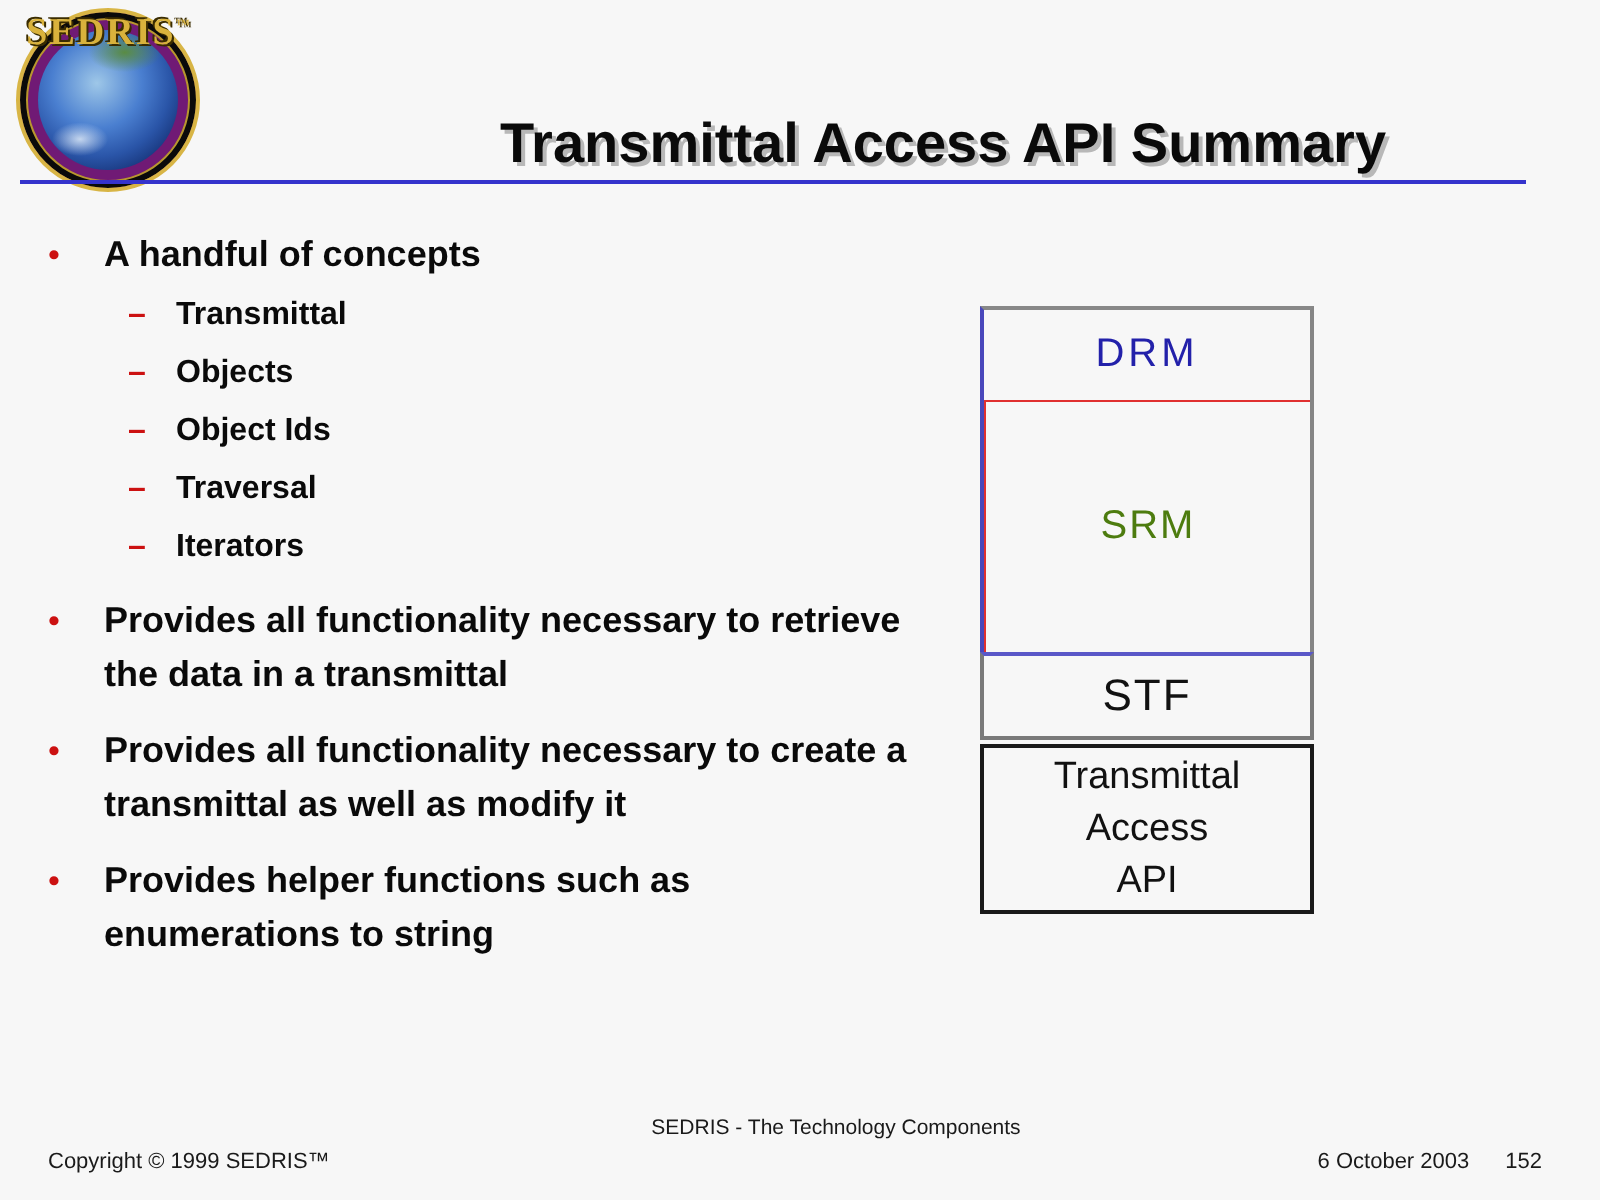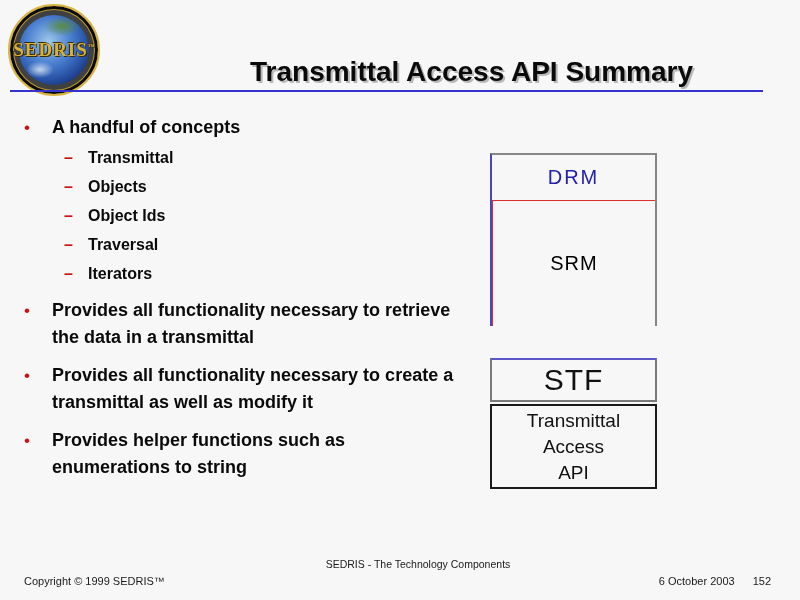--- a/index.html
+++ b/index.html
@@ -4,23 +4,23 @@
 <style>
   html,body{margin:0;padding:0;}
   body{font-family:"Liberation Sans",sans-serif;background:#e8e8e8;}
   .slide{
     position:relative;width:800px;height:600px;background:#f7f7f7;
     overflow:hidden;margin:0 auto;
   }
   
   .logo{
     position:absolute;left:8px;top:4px;width:88px;height:88px;border-radius:50%;
-    background:#404040;border:2px solid #d8b545;
+    background:#701a75;border:2px solid #d8b545;
     box-shadow:inset 0 0 0 3px #0a0a0a, inset 0 0 0 4px #b8962e;
-    display:flex;align-items:center;justify-content:center;
+    display:flex;align-items:flex-start;justify-content:center;
   }
   .logo-earth{
     position:absolute;left:9px;top:9px;width:70px;height:70px;border-radius:50%;
     background:
       radial-gradient(ellipse 26px 14px at 62% 16%, rgba(90,140,60,.95) 0%, rgba(90,140,60,0) 70%),
       radial-gradient(ellipse 20px 12px at 30% 78%, rgba(230,240,250,.8) 0%, rgba(230,240,250,0) 70%),
       radial-gradient(circle at 42% 38%, #9ec7e8 0%, #4a7fd0 38%, #2a55a8 62%, #122c6e 85%, #0a1840 100%);
   }
   .logo-text{
     position:relative;z-index:2;font-family:"Liberation Serif",serif;font-weight:bold;
@@ -54,27 +54,27 @@
   }
   .drm-band{height:45px;display:flex;align-items:center;justify-content:center;
     color:#2321aa;font-size:20px;letter-spacing:2px;}
   .split-row{flex:1;display:flex;}
   .edcs-cell{
     box-sizing:border-box;width:87px;border-top:2px solid #1c7a1c;border-right:2px solid #1c7a1c;
     display:flex;align-items:center;justify-content:center;color:#1c7a1c;font-size:20px;letter-spacing:1px;
   }
   .srm-cell{
     box-sizing:border-box;flex:1;border-top:1px solid #e03030;border-left:1px solid #e03030;
-    display:flex;align-items:center;justify-content:center;color:#000000;font-size:20px;letter-spacing:1px;
+    display:flex;align-items:center;justify-content:center;color:#4d7c0f;font-size:20px;letter-spacing:1px;
   }
   .box-stf{
     box-sizing:border-box;width:167px;height:44px;
     border:2px solid #7a7a7a;border-top:2px solid #5a58c8;
     display:flex;align-items:center;justify-content:center;
-    color:#111;font-size:30px;letter-spacing:1px;margin-top:32px;
+    color:#111;font-size:22px;letter-spacing:1px;
   }
   .box-api{
     box-sizing:border-box;width:167px;height:85px;margin-top:2px;
     border:2px solid #1a1a1a;
     display:flex;flex-direction:column;align-items:center;justify-content:center;
     color:#111;font-size:19px;line-height:26px;
   }
   
   .footer-left{position:absolute;left:24px;top:575px;font-size:11px;color:#1a1a1a;}
   .footer-center{position:absolute;left:36px;top:558px;width:764px;text-align:center;font-size:10.5px;color:#1a1a1a;}

